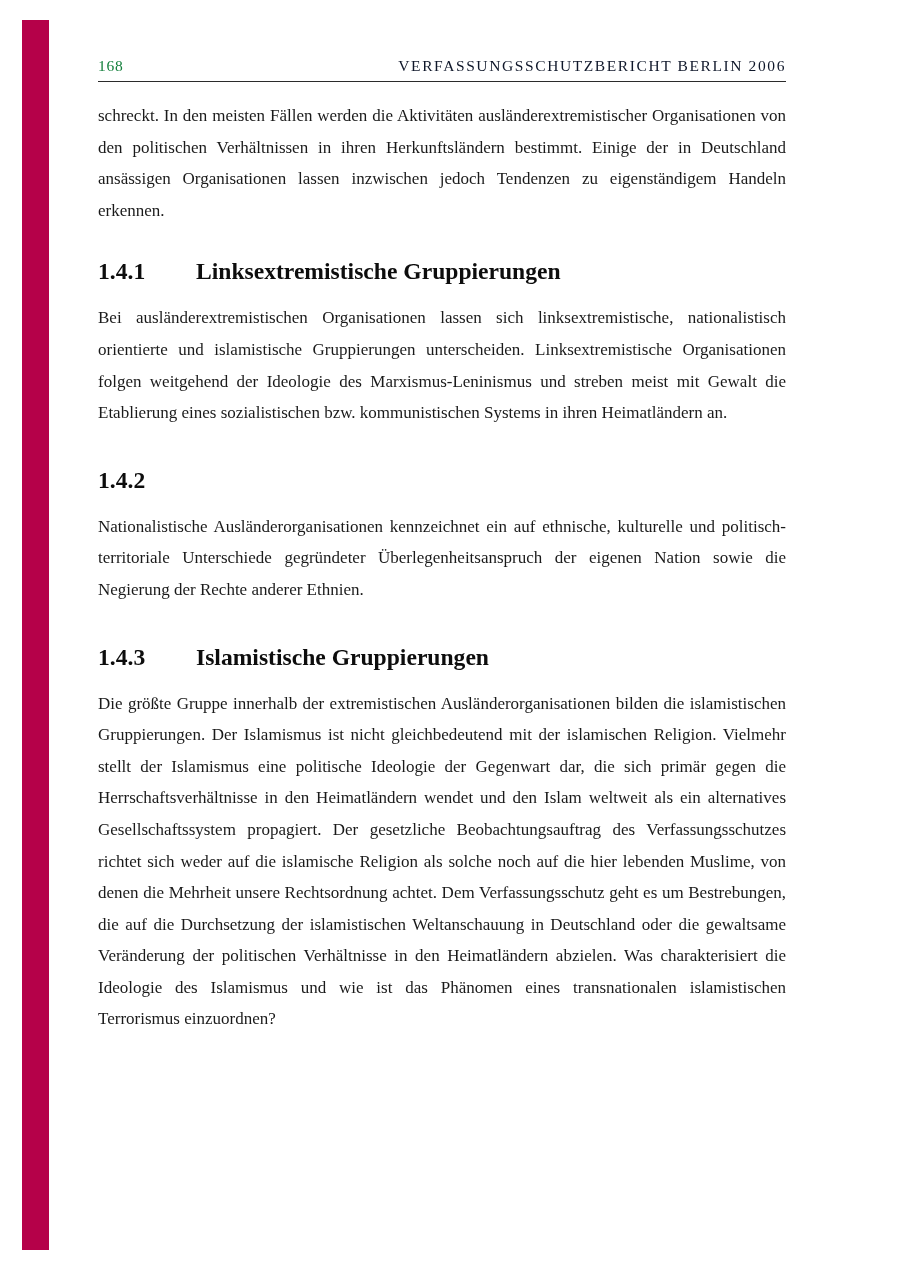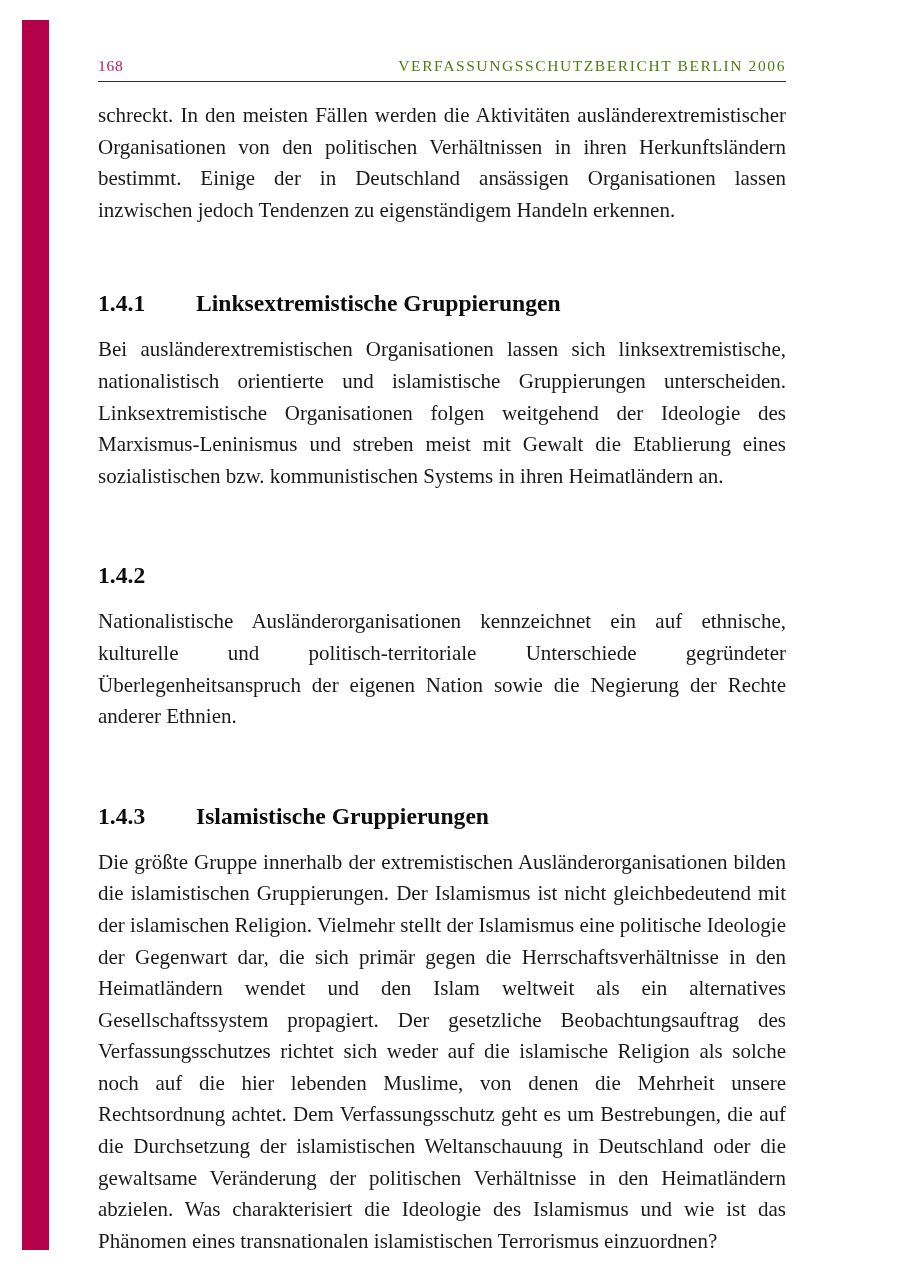--- a/index.html
+++ b/index.html
@@ -53,63 +53,62 @@
     display: flex;
     align-items: baseline;
     justify-content: space-between;
     padding-bottom: 7px;
     border-bottom: 1.4px solid #2b2b2b;
     box-sizing: border-box;
   }
   #page-number {
     font-size: 15.5px;
     letter-spacing: 0.7px;
-    color: #be185d;
+    color: #15803d;
     line-height: 1;
   }
   #header-title {
     font-size: 15.5px;
     letter-spacing: 1.6px;
-    color: #4d7c0f;
+    color: #0f172a;
     line-height: 1;
     white-space: nowrap;
   }
 
   
   #body-area {
     position: absolute;
     left: 0;
     top: 100px;
     width: 688px;
   }
 
   p.body-par {
     margin: 0;
-    font-size: 21px;
+    font-size: 17px;
     line-height: 31.6px;
     text-align: justify;
     text-justify: inter-word;
     hyphens: manual;
     color: #1a1a1a;
   }
 
   h2.section-heading {
     margin: 0;
     font-size: 23.6px;
     line-height: 31px;
     font-weight: bold;
     color: #0d0d0d;
     display: flex;
     align-items: baseline;
   }
   h2.section-heading .sec-num {
     display: inline-block;
     min-width: 78px;
     flex: 0 0 auto;
-    margin-top: 32px;
   }
   h2.section-heading .sec-title {
     display: inline-block;
     margin-left: 20px;
   }
 
   
   .gap-par-to-head { height: 30px; }
   .gap-head-to-par { height: 15px; }
   .gap-par-to-head2 { height: 36px; }

